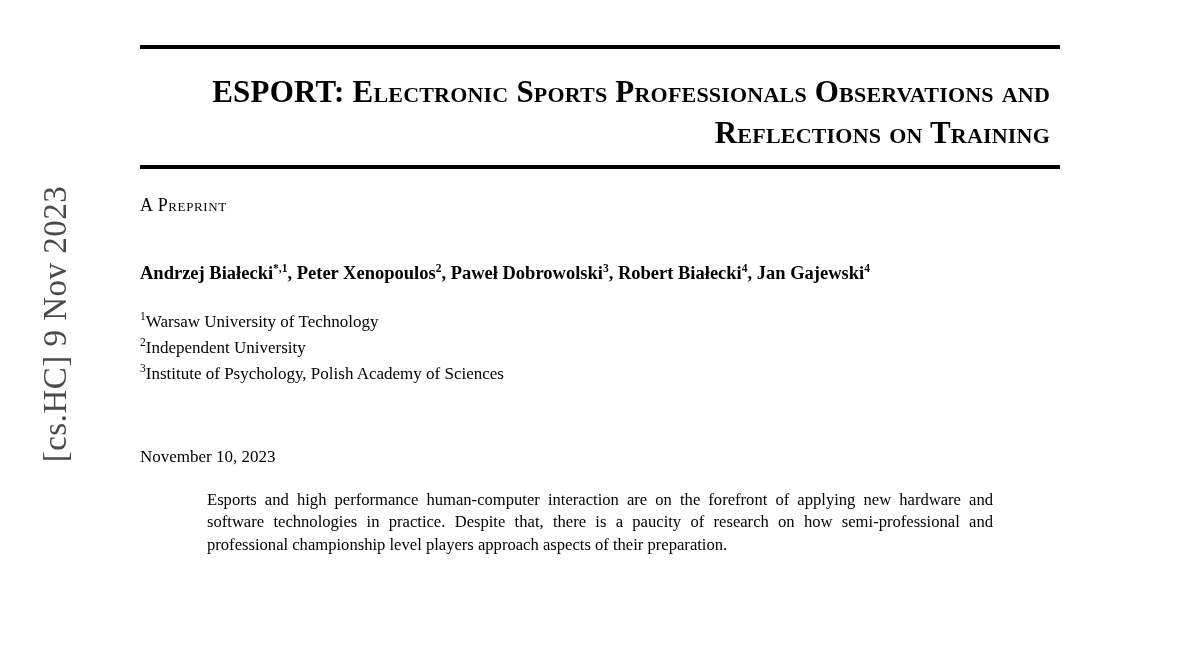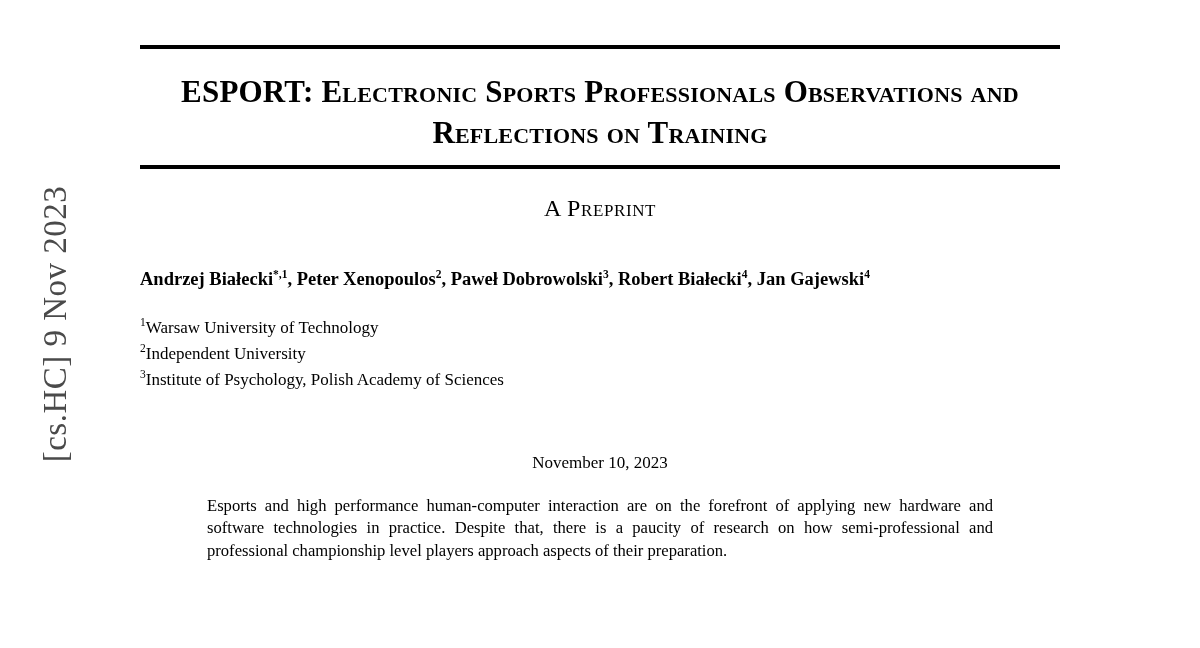--- a/index.html
+++ b/index.html
@@ -54,35 +54,34 @@
     width: 920px;
   }
   .rule-bottom {
     margin-top: 12px;
     height: 4px;
     background: #000;
     width: 920px;
   }
 
   .title {
-    text-align: center;
+    text-align: right;
     font-size: 31px;
     line-height: 41px;
     margin: 22px 0 0 0;
     font-variant: small-caps;
     letter-spacing: 0.2px;
     padding: 0 10px;
   }
   .title .plain {
     font-variant: normal;
   }
 
   .preprint {
-    text-align: center;
-    font-size: 24px;
+    font-size: 18px;
     font-variant: small-caps;
     margin-top: 26px;
     letter-spacing: 0.6px;
   }
 
   .authors {
     text-align: left;
     font-size: 18.5px;
     font-weight: bold;
     margin-top: 46px;
@@ -95,21 +94,20 @@
   .affils {
     font-size: 17px;
     line-height: 21.5px;
     margin-top: 22px;
   }
   .affils sup {
     font-size: 11.5px;
   }
 
   .date {
-    text-align: center;
     font-size: 17px;
     margin-top: 62px;
   }
 
   .abstract-head {
     text-align: center;
     font-size: 19px;
     font-weight: bold;
     font-variant: small-caps;
     letter-spacing: 0.5px;

